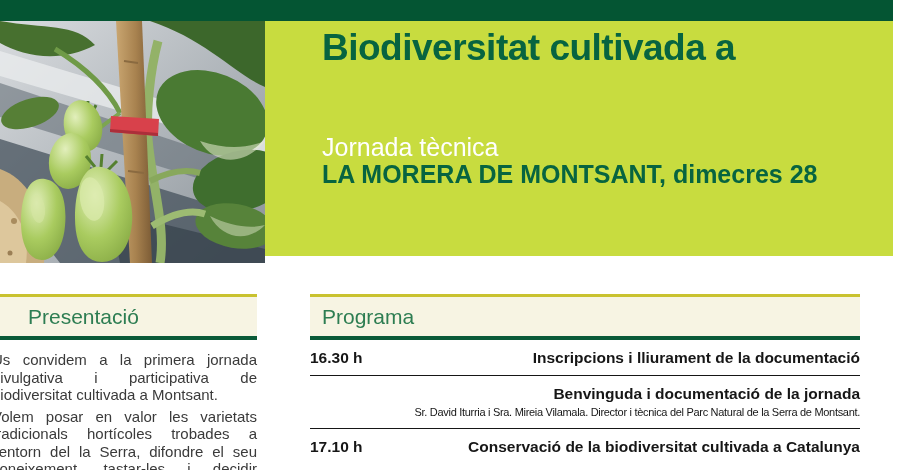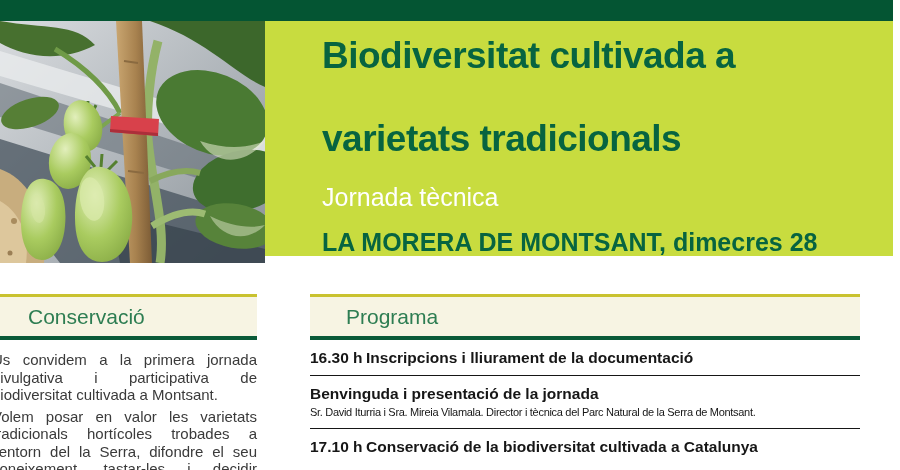--- a/index.html
+++ b/index.html
@@ -5,52 +5,52 @@
   html,body{margin:0;padding:0;}
   body{
     width:900px;height:470px;overflow:hidden;position:relative;
     background:#ffffff;
     font-family:"Liberation Sans",sans-serif;
   }
   .topbar{position:absolute;left:0;top:0;width:893px;height:21px;background:var(--topbar_green,#045533);}
   .photo{position:absolute;left:0;top:21px;width:265px;height:242px;overflow:hidden;}
   .hero{
     position:absolute;left:265px;top:21px;width:628px;height:235px;
-    background:var(--lime,#c8dc3f);box-sizing:border-box;padding:14px 10px 0 57px;
+    background:var(--lime,#c8dc3f);box-sizing:border-box;padding:6px 10px 0 57px;
   }
   .title{
     margin:0;font-size:37px;font-weight:bold;line-height:41.5px;
     color:var(--title_green,#076440);letter-spacing:-0.5px;
   }
   .kicker{margin-top:24px;font-size:25px;line-height:26px;font-weight:normal;color:var(--kicker_white,#ffffff);}
-  .event{margin-top:19px;font-size:25px;line-height:26px;font-weight:bold;color:var(--title_green,#076440);}
+  .event{margin-top:1px;font-size:25px;line-height:26px;font-weight:bold;color:var(--title_green,#076440);}
 
   .sec{position:absolute;top:294px;}
   .sec-left{left:-20px;width:277px;}
   .sec-right{left:310px;width:550px;}
   .sec-head{
     border-top:3px solid var(--yellow_line,#c9c22f);
     border-bottom:4px solid var(--rule_green,#0a5a38);
     background:var(--cream,#f7f4e3);
     height:39px;line-height:39px;font-size:21px;color:var(--heading_green,#2d7d52);
   }
   .sec-left .sec-head{padding-left:48px;}
-  .sec-right .sec-head{padding-left:36px;}
+  .sec-right .sec-head{padding-left:12px;}
 
   .body-text{
     margin:11px 0 0 12px;width:265px;text-align:justify;
     font-size:15px;line-height:17.5px;color:var(--body_text,#3a3a3a);
   }
   .body-text p{margin:0 0 4px 0;}
 
   .plist{margin:0;}
-  .prow{display:flex;border-bottom:1.5px solid var(--program_text,#161616);padding:9px 0 7px 0;}
+  .prow{display:flex;border-bottom:1.5px solid var(--program_text,#161616);padding:9px 0 7px 0;gap:24px;}
   .prow:last-child{border-bottom:none;}
   .ptime{flex:0 0 56px;font-weight:bold;font-size:15.5px;color:var(--program_text,#161616);line-height:18.5px;}
-  .pbody{flex:1;font-size:15.5px;color:var(--program_text,#161616);line-height:18.5px;}
+  .pbody{flex:1;font-size:15.5px;color:var(--program_text,#161616);line-height:18.5px;text-align:right;}
   .ptitle{font-weight:bold;}
   .pdesc{font-size:11px;letter-spacing:-0.3px;line-height:18px;}
   .pdesc:empty{display:none;}
 </style>
 </head>
 <body>
 
 <div class="topbar"></div>
 
 <div class="photo">
@@ -122,31 +122,30 @@
       <ellipse cx="92" cy="178" rx="12" ry="22" fill="#dcebad" opacity="0.7" transform="rotate(-8 92 178)"></ellipse>
       <ellipse cx="38" cy="188" rx="7" ry="14" fill="#d6e6a4" opacity="0.6" transform="rotate(-6 38 188)"></ellipse>
     </g>
   </svg>
 </div>
 
 <div class="hero">
   <h1 class="title">
     <span>Biodiversitat cultivada a</span><br>
     <br>
-    <span>varietats tradicionals</span>
   </h1>
   <div class="kicker">Jornada tècnica</div>
   <div class="event">
     <span>LA MORERA DE MONTSANT, dimecres 28</span><br>
   </div>
 </div>
 
 <section class="sec sec-left">
   <div class="sec-head">
-    <span>Conservació</span>
+    <span>Presentació</span>
   </div>
   <div class="body-text">
     <p>Us convidem a la primera jornada divulgativa i participativa de biodiversitat cultivada a Montsant.</p>
     <p>Volem posar en valor les varietats tradicionals hortícoles trobades a l’entorn del la Serra, difondre el seu coneixement, tastar-les i decidir accions de</p>
   </div>
 </section>
 
 <section class="sec sec-right">
   <div class="sec-head">
     <span>Programa</span>
@@ -154,21 +153,21 @@
   <div class="plist">
     <div class="prow">
       <div class="ptime">16.30 h</div>
       <div class="pbody">
         <div class="ptitle">Inscripcions i lliurament de la documentació</div>
 
       </div>
     </div>
     <div class="prow">
       <div class="pbody">
-        <div class="ptitle">Benvinguda i presentació de la jornada</div>
+        <div class="ptitle">Benvinguda i documentació de la jornada</div>
         <div class="pdesc">Sr. David Iturria i Sra. Mireia Vilamala. Director i tècnica del Parc Natural de la Serra de Montsant.</div>
       </div>
     </div>
     <div class="prow">
       <div class="ptime">17.10 h</div>
       <div class="pbody">
         <div class="ptitle">Conservació de la biodiversitat cultivada a Catalunya</div>
 
       </div>
     </div>

